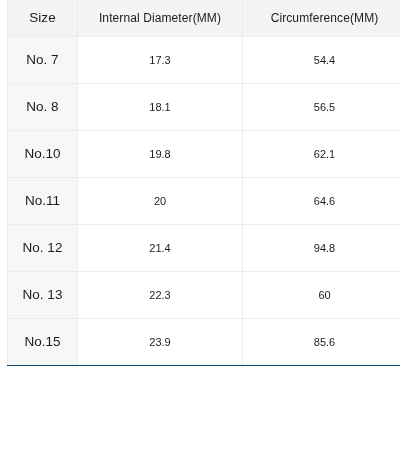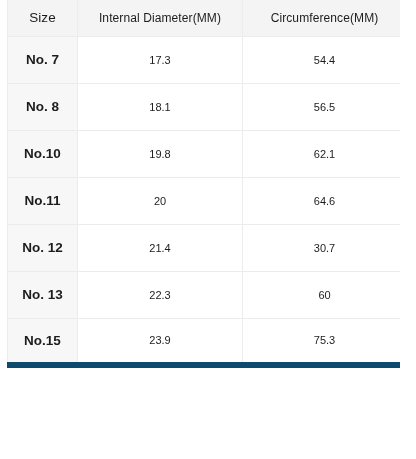--- a/index.html
+++ b/index.html
@@ -67,25 +67,24 @@
   table.size-table tbody td {
     height: 47px;
     font-size: 11px;
     font-weight: 400;
     background: #ffffff;
   }
 
   table.size-table tbody td.cell-size {
     background: #f7f7f7;
     font-size: 13.5px;
-    font-weight: bold;
   }
 
   table.size-table tbody tr:last-child td {
-    border-bottom: 6px solid #0c4a6e;
+    border-bottom: 1px solid #0c4a6e;
   }
 </style>
 </head>
 <body>
 
 <div class="table-viewport">
   <table class="size-table">
     <colgroup>
       <col class="col-size">
       <col class="col-diam">
@@ -115,27 +114,27 @@
         <td class="cell-circ">62.1</td>
       </tr>
       <tr>
         <td class="cell-size">No.11</td>
         <td class="cell-diam">20</td>
         <td class="cell-circ">64.6</td>
       </tr>
       <tr>
         <td class="cell-size">No. 12</td>
         <td class="cell-diam">21.4</td>
-        <td class="cell-circ">30.7</td>
+        <td class="cell-circ">94.8</td>
       </tr>
       <tr>
         <td class="cell-size">No. 13</td>
         <td class="cell-diam">22.3</td>
         <td class="cell-circ">60</td>
       </tr>
       <tr>
         <td class="cell-size">No.15</td>
         <td class="cell-diam">23.9</td>
-        <td class="cell-circ">75.3</td>
+        <td class="cell-circ">85.6</td>
       </tr>
     </tbody>
   </table>
 </div>
 
 </body></html>

